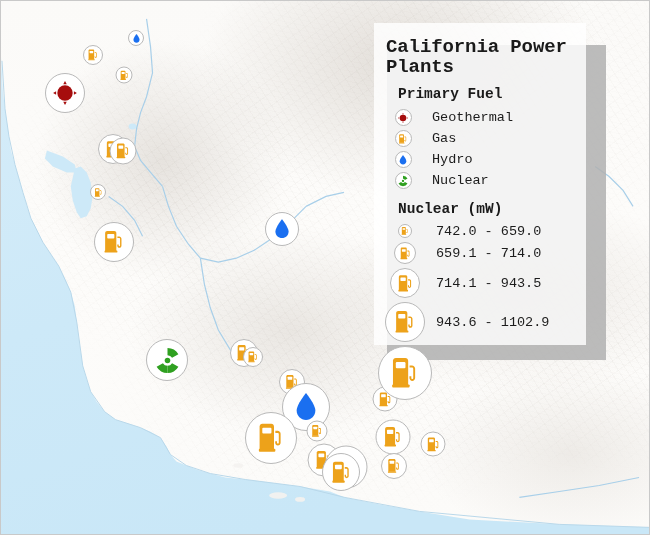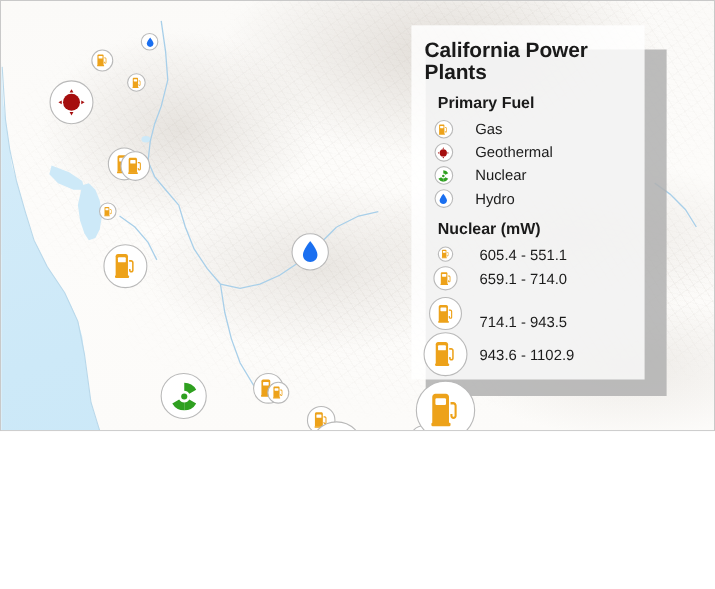--- a/index.html
+++ b/index.html
@@ -2,21 +2,21 @@
 <html><head>
 <meta charset="utf-8">
 <title>California Power Plants Map</title>
 <style>
   html,body{margin:0;padding:0;}
   body{
     width:650px;height:535px;overflow:hidden;
     font-family:"Liberation Sans", sans-serif;
     background:#ffffff;
   }
-  #app{position:relative;width:650px;height:392px;overflow:hidden;background:#fff;}
+  #app{position:relative;width:650px;height:535px;overflow:hidden;background:#fff;font-family:Liberation Mono, monospace;}
 
   
   .map-frame{position:absolute;inset:0;border:1px solid #c9c9c9;box-sizing:border-box;overflow:hidden;}
   .map-canvas{position:absolute;inset:0;overflow:hidden;}
 
   
   .terrain{
     position:absolute;inset:0;
     background:
       radial-gradient(ellipse 50% 40% at 62% 12%, rgba(205,198,190,.55), rgba(205,198,190,0) 62%),
@@ -346,101 +346,101 @@
       <div class="legend" style="left:373px;top:22px;width:212px;height:322px;">
         <div class="legend-title">California Power Plants</div>
 
         <div>
           <div class="legend-group-title">Primary Fuel</div>
           <div id="fuel-rows">
               <div class="legend-row">
                 <div class="legend-swatch">
                   <div class="sym-circle" style="width: 17px; height: 17px;">
                     <svg width="12" height="12" viewBox="0 0 24 24">
-    <path d="M4.4 4.3c0-1.0 0.8-1.8 1.8-1.8h6.0c1.0 0 1.8 0.8 1.8 1.8v15.4H4.4z" fill="#eda21a"></path>
-    <rect x="6.2" y="5.1" width="6.1" height="3.9" rx="0.7" fill="#ffffff"></rect>
-    <path d="M14.9 7.2h1.5c1.1 0 2.0 0.9 2.0 2.0v6.0c0 1.0-0.8 1.8-1.8 1.8-1.0 0-1.8-0.8-1.8-1.8v-1.1h1.2v1.0c0 0.35 0.27 0.62 0.6 0.62s0.6-0.27 0.6-0.62V9.4c0-0.45-0.36-0.8-0.8-0.8h-1.5z" fill="#eda21a"></path>
-    <rect x="3.9" y="19.2" width="11.0" height="1.9" rx="0.6" fill="#eda21a"></rect>
-  </svg>
-                  </div>
-                </div>
-                <div class="legend-label">Gas</div>
-              </div>
-              <div class="legend-row">
-                <div class="legend-swatch">
-                  <div class="sym-circle" style="width: 17px; height: 17px;">
-                    <svg width="12" height="12" viewBox="0 0 24 24">
     <circle cx="12" cy="12" r="6.6" fill="#a60d0d"></circle>
     <path d="M12 1.8l1.5 2.6h-3z" fill="#a60d0d"></path>
     <path d="M12 22.2l-1.5-2.6h3z" fill="#a60d0d"></path>
     <path d="M1.8 12l2.6-1.5v3z" fill="#a60d0d"></path>
     <path d="M22.2 12l-2.6 1.5v-3z" fill="#a60d0d"></path>
   </svg>
                   </div>
                 </div>
                 <div class="legend-label">Geothermal</div>
+              </div>
+              <div class="legend-row">
+                <div class="legend-swatch">
+                  <div class="sym-circle" style="width: 17px; height: 17px;">
+                    <svg width="12" height="12" viewBox="0 0 24 24">
+    <path d="M4.4 4.3c0-1.0 0.8-1.8 1.8-1.8h6.0c1.0 0 1.8 0.8 1.8 1.8v15.4H4.4z" fill="#eda21a"></path>
+    <rect x="6.2" y="5.1" width="6.1" height="3.9" rx="0.7" fill="#ffffff"></rect>
+    <path d="M14.9 7.2h1.5c1.1 0 2.0 0.9 2.0 2.0v6.0c0 1.0-0.8 1.8-1.8 1.8-1.0 0-1.8-0.8-1.8-1.8v-1.1h1.2v1.0c0 0.35 0.27 0.62 0.6 0.62s0.6-0.27 0.6-0.62V9.4c0-0.45-0.36-0.8-0.8-0.8h-1.5z" fill="#eda21a"></path>
+    <rect x="3.9" y="19.2" width="11.0" height="1.9" rx="0.6" fill="#eda21a"></rect>
+  </svg>
+                  </div>
+                </div>
+                <div class="legend-label">Gas</div>
+              </div>
+              <div class="legend-row">
+                <div class="legend-swatch">
+                  <div class="sym-circle" style="width: 17px; height: 17px;">
+                    <svg width="12" height="12" viewBox="0 0 24 24">
+    <path d="M12 2.2c0 0 6.6 8.2 6.6 12.3 0 3.8-2.95 6.6-6.6 6.6s-6.6-2.8-6.6-6.6C5.4 10.4 12 2.2 12 2.2z" fill="#1a6ff0"></path>
+  </svg>
+                  </div>
+                </div>
+                <div class="legend-label">Hydro</div>
               </div>
               <div class="legend-row">
                 <div class="legend-swatch">
                   <div class="sym-circle" style="width: 17px; height: 17px;">
                     <svg width="12" height="12" viewBox="0 0 24 24">
     <circle cx="12" cy="12" r="2.3" fill="#2fa020"></circle>
     <path d="M12 1.6a10.4 10.4 0 0 1 9.0 5.2l-5.2 3.0A4.4 4.4 0 0 0 12 7.6z" fill="#2fa020"></path>
     <path d="M21.0 17.2a10.4 10.4 0 0 1-9.0 5.2v-6.0a4.4 4.4 0 0 0 3.8-2.2z" fill="#2fa020"></path>
     <path d="M12 22.4a10.4 10.4 0 0 1-9.0-5.2l5.2-3.0a4.4 4.4 0 0 0 3.8 2.2z" fill="#2fa020"></path>
   </svg>
                   </div>
                 </div>
                 <div class="legend-label">Nuclear</div>
               </div>
-              <div class="legend-row">
-                <div class="legend-swatch">
-                  <div class="sym-circle" style="width: 17px; height: 17px;">
-                    <svg width="12" height="12" viewBox="0 0 24 24">
-    <path d="M12 2.2c0 0 6.6 8.2 6.6 12.3 0 3.8-2.95 6.6-6.6 6.6s-6.6-2.8-6.6-6.6C5.4 10.4 12 2.2 12 2.2z" fill="#1a6ff0"></path>
-  </svg>
-                  </div>
-                </div>
-                <div class="legend-label">Hydro</div>
-              </div>
             </div>
         </div>
 
         <div class="spacer"></div>
 
         <div class="cap-block">
           <div class="legend-group-title">Nuclear (mW)</div>
           <div id="cap-rows">
               <div class="cap-row" style="height: 18px;">
                 <div class="cap-swatch">
                   <div class="sym-circle" style="width: 14px; height: 14px;">
                     <svg width="10" height="10" viewBox="0 0 24 24">
     <path d="M4.4 4.3c0-1.0 0.8-1.8 1.8-1.8h6.0c1.0 0 1.8 0.8 1.8 1.8v15.4H4.4z" fill="#eda21a"></path>
     <rect x="6.2" y="5.1" width="6.1" height="3.9" rx="0.7" fill="#ffffff"></rect>
     <path d="M14.9 7.2h1.5c1.1 0 2.0 0.9 2.0 2.0v6.0c0 1.0-0.8 1.8-1.8 1.8-1.0 0-1.8-0.8-1.8-1.8v-1.1h1.2v1.0c0 0.35 0.27 0.62 0.6 0.62s0.6-0.27 0.6-0.62V9.4c0-0.45-0.36-0.8-0.8-0.8h-1.5z" fill="#eda21a"></path>
     <rect x="3.9" y="19.2" width="11.0" height="1.9" rx="0.6" fill="#eda21a"></rect>
   </svg>
                   </div>
                 </div>
-                <div class="cap-label">605.4 - 551.1</div>
+                <div class="cap-label">742.0 - 659.0</div>
               </div>
               <div class="cap-row" style="height: 26px;">
                 <div class="cap-swatch">
                   <div class="sym-circle" style="width: 22px; height: 22px;">
                     <svg width="15" height="15" viewBox="0 0 24 24">
     <path d="M4.4 4.3c0-1.0 0.8-1.8 1.8-1.8h6.0c1.0 0 1.8 0.8 1.8 1.8v15.4H4.4z" fill="#eda21a"></path>
     <rect x="6.2" y="5.1" width="6.1" height="3.9" rx="0.7" fill="#ffffff"></rect>
     <path d="M14.9 7.2h1.5c1.1 0 2.0 0.9 2.0 2.0v6.0c0 1.0-0.8 1.8-1.8 1.8-1.0 0-1.8-0.8-1.8-1.8v-1.1h1.2v1.0c0 0.35 0.27 0.62 0.6 0.62s0.6-0.27 0.6-0.62V9.4c0-0.45-0.36-0.8-0.8-0.8h-1.5z" fill="#eda21a"></path>
     <rect x="3.9" y="19.2" width="11.0" height="1.9" rx="0.6" fill="#eda21a"></rect>
   </svg>
                   </div>
                 </div>
                 <div class="cap-label">659.1 - 714.0</div>
               </div>
-              <div class="cap-row" style="height: 34px; align-items: flex-end;">
+              <div class="cap-row" style="height: 34px;">
                 <div class="cap-swatch">
                   <div class="sym-circle" style="width: 30px; height: 30px;">
                     <svg width="21" height="21" viewBox="0 0 24 24">
     <path d="M4.4 4.3c0-1.0 0.8-1.8 1.8-1.8h6.0c1.0 0 1.8 0.8 1.8 1.8v15.4H4.4z" fill="#eda21a"></path>
     <rect x="6.2" y="5.1" width="6.1" height="3.9" rx="0.7" fill="#ffffff"></rect>
     <path d="M14.9 7.2h1.5c1.1 0 2.0 0.9 2.0 2.0v6.0c0 1.0-0.8 1.8-1.8 1.8-1.0 0-1.8-0.8-1.8-1.8v-1.1h1.2v1.0c0 0.35 0.27 0.62 0.6 0.62s0.6-0.27 0.6-0.62V9.4c0-0.45-0.36-0.8-0.8-0.8h-1.5z" fill="#eda21a"></path>
     <rect x="3.9" y="19.2" width="11.0" height="1.9" rx="0.6" fill="#eda21a"></rect>
   </svg>
                   </div>
                 </div>

